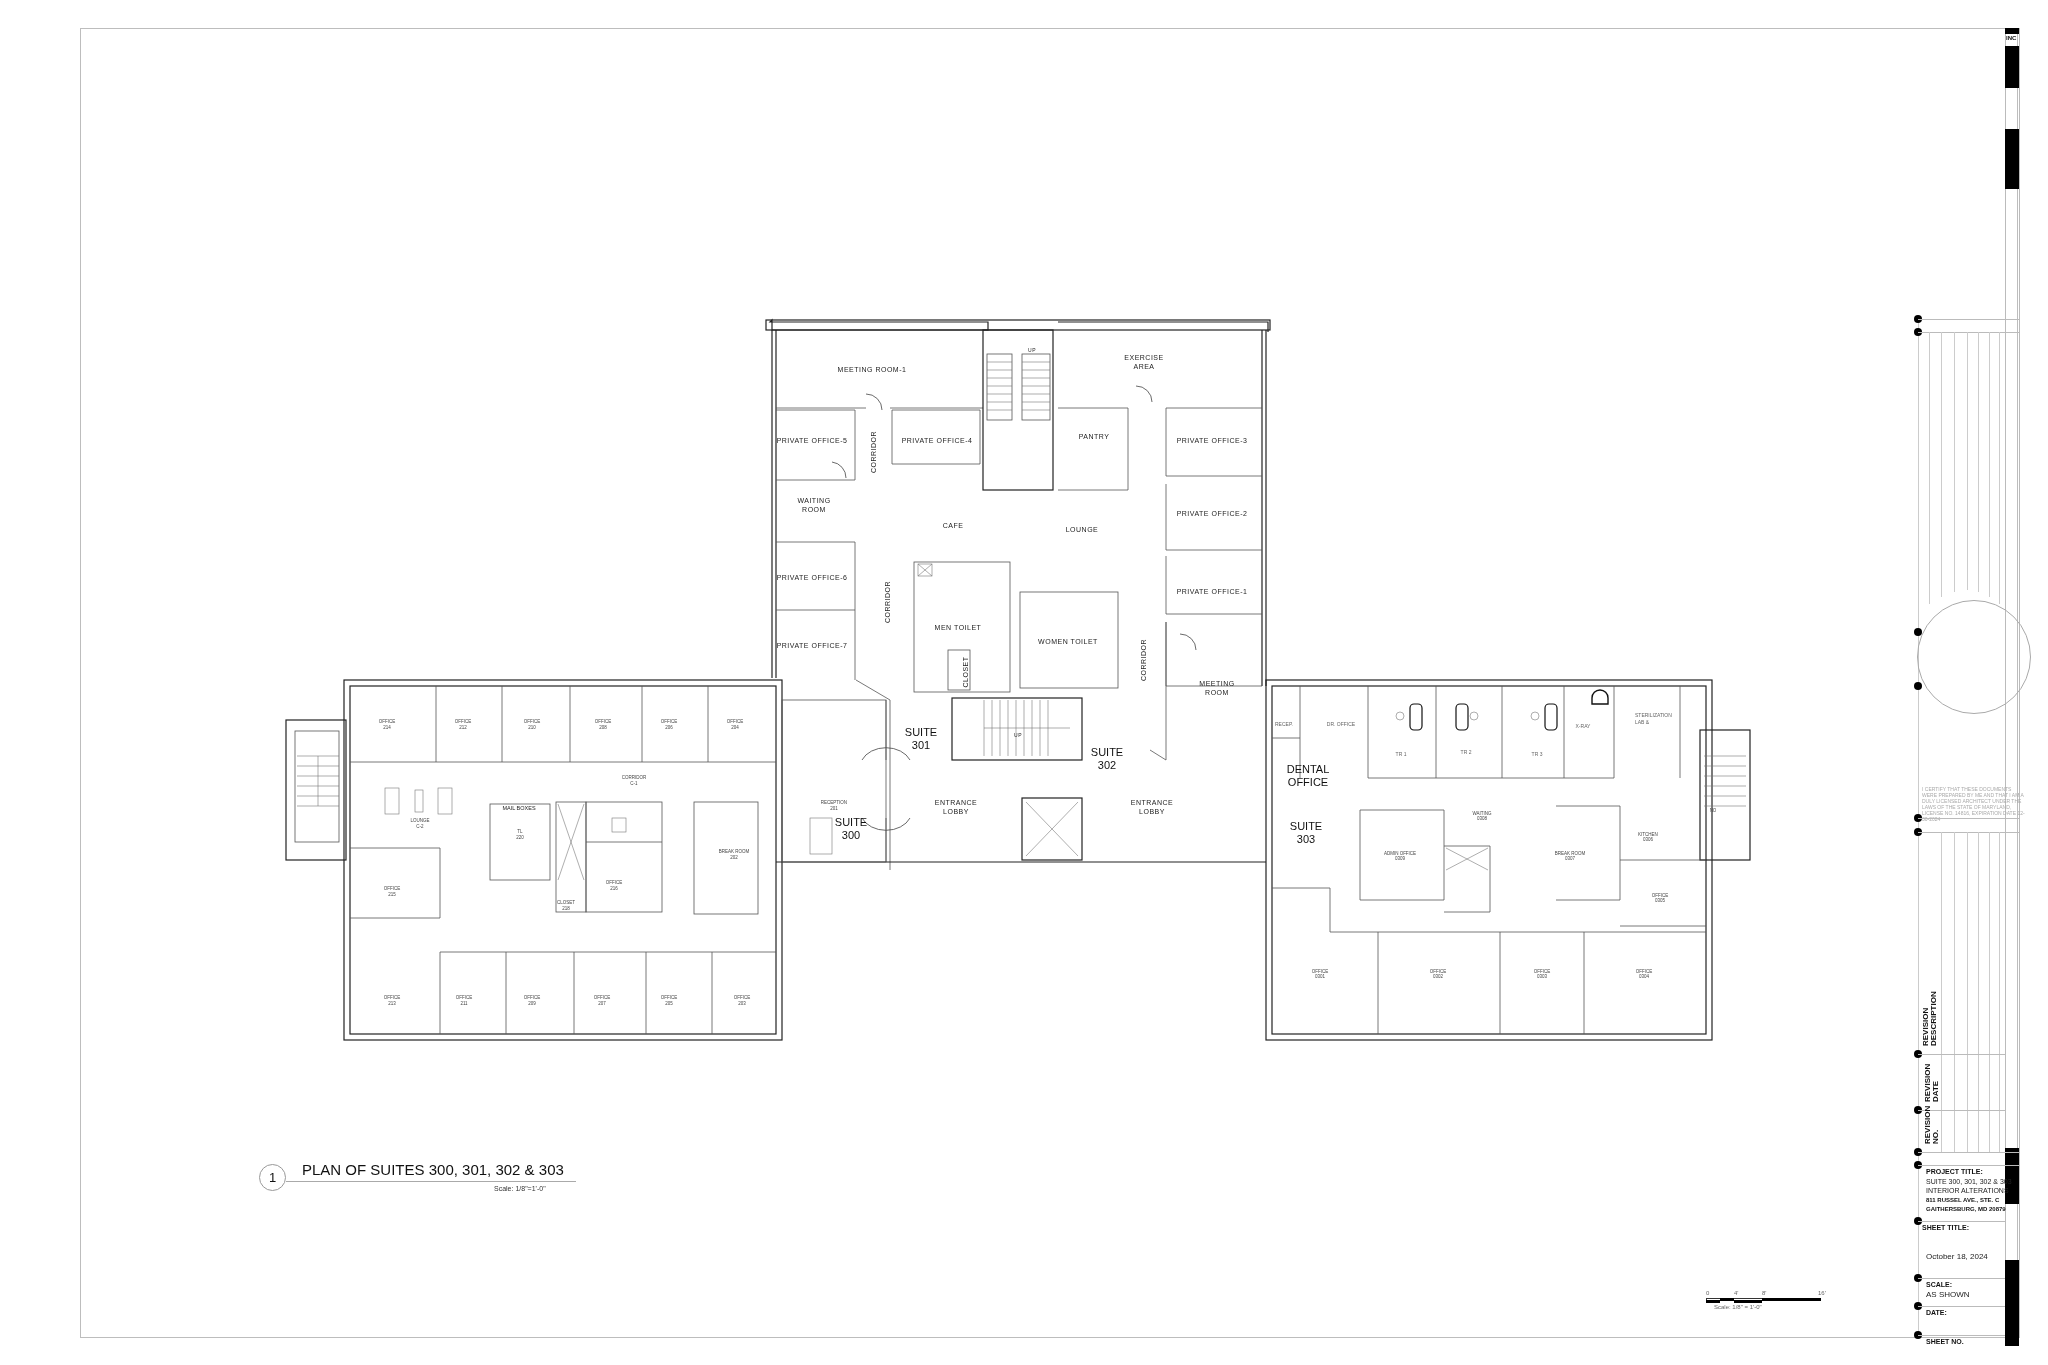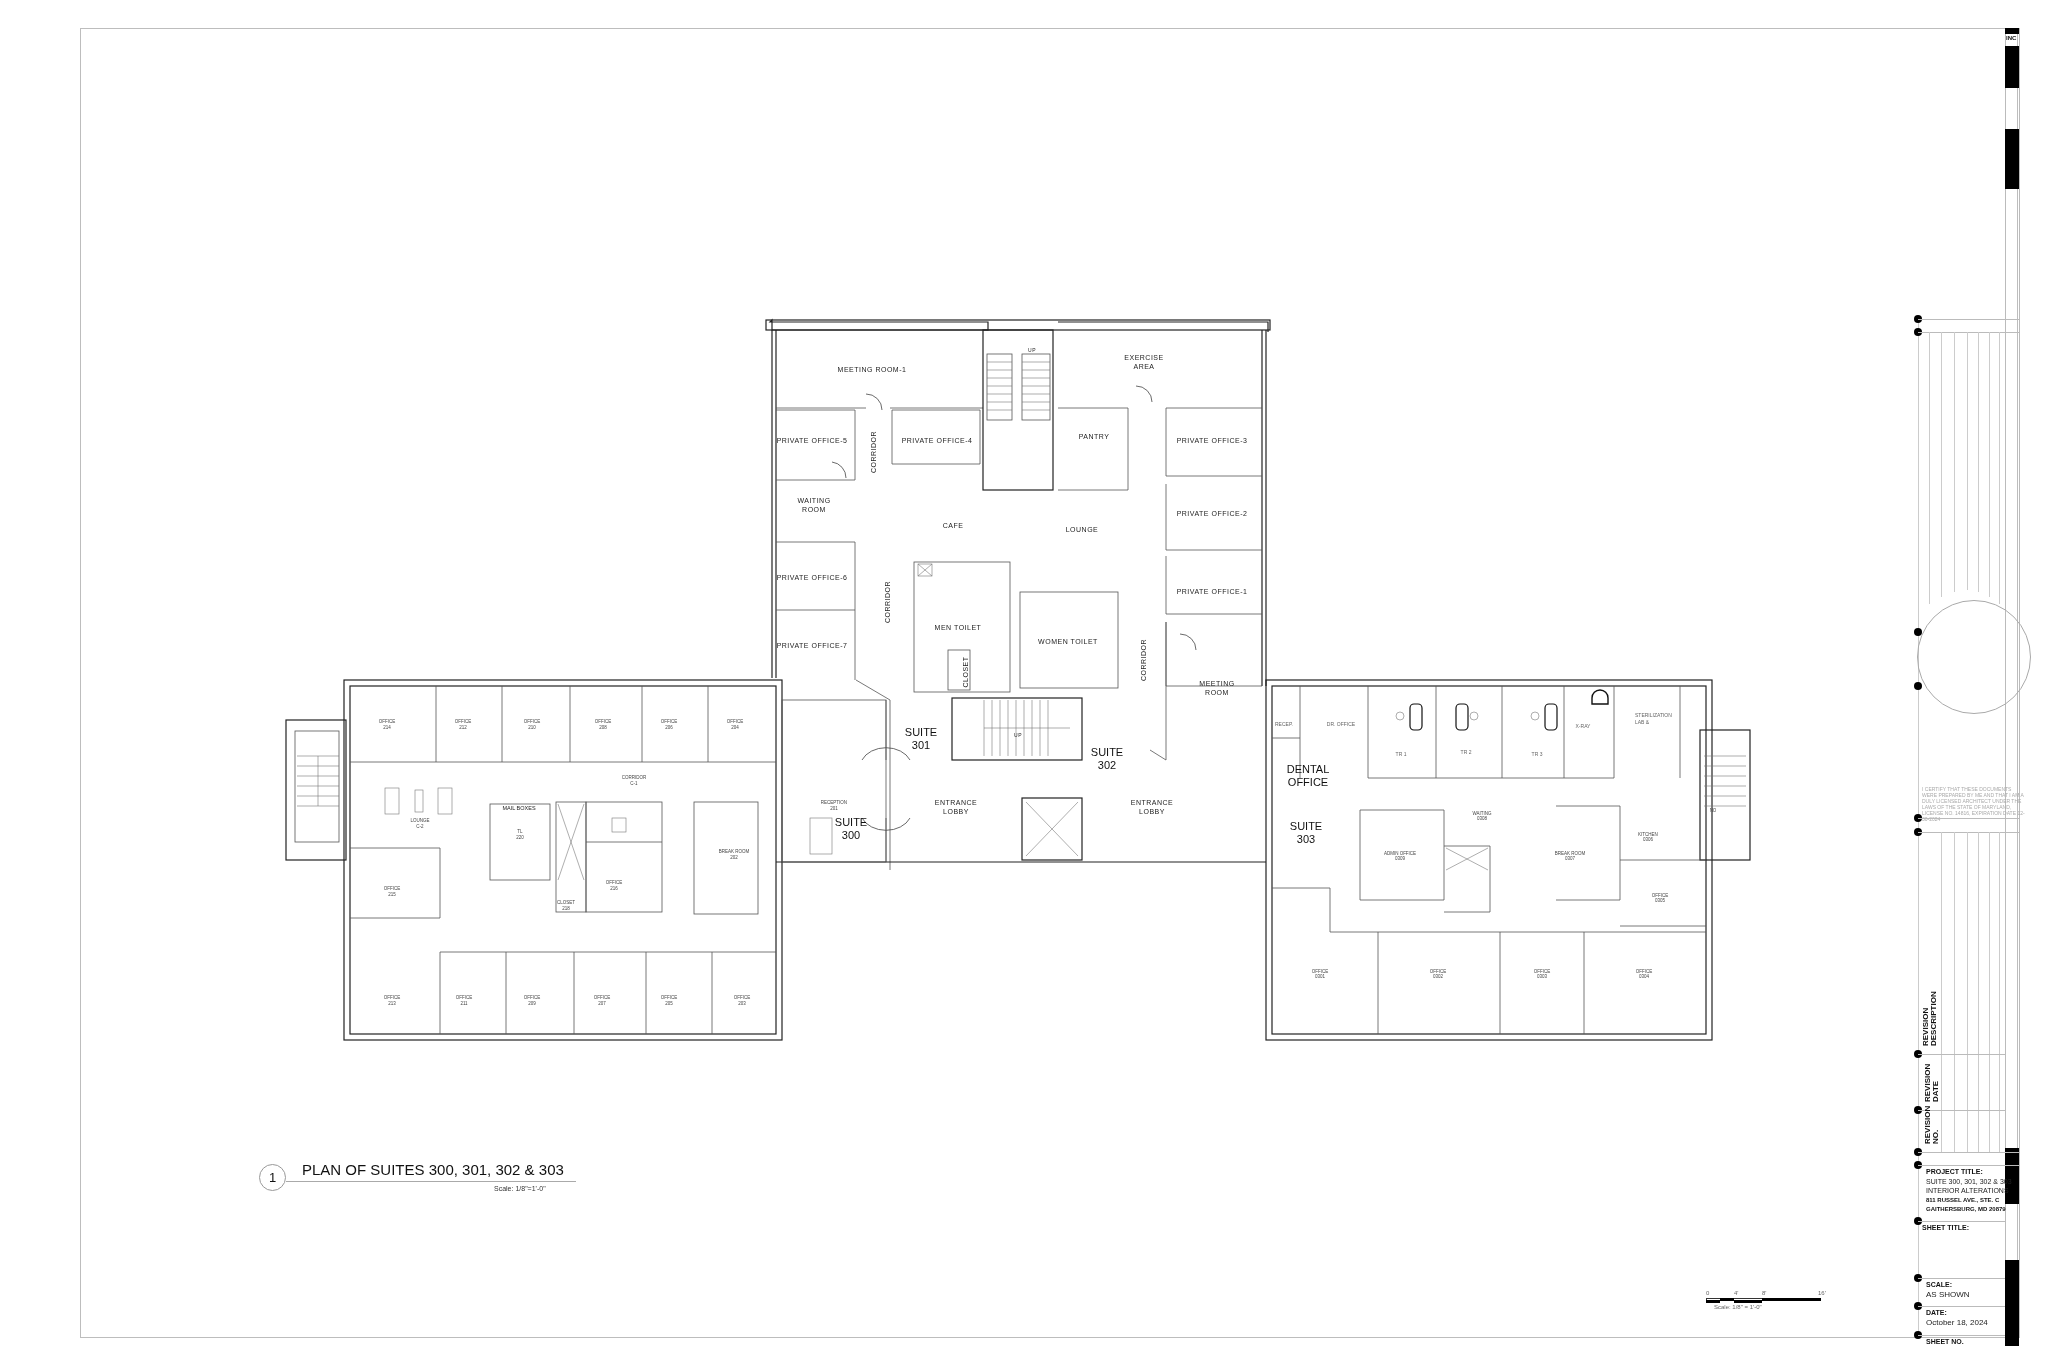--- a/index.html
+++ b/index.html
@@ -399,19 +399,19 @@
   <div class="tb-val" style="left:28px;top:1206px;"></div>
 
   <div class="dot" style="left:16px;top:1246px;"></div>
   <div class="hline" style="left:20px;top:1250px;width:87px;"></div>
   <div class="tb-text" style="left:28px;top:1253px;font-size:7px">SCALE:</div>
   <div class="tb-val" style="left:28px;top:1262px;font-size:8px">AS SHOWN</div>
 
   <div class="dot" style="left:16px;top:1274px;"></div>
   <div class="hline" style="left:20px;top:1278px;width:87px;"></div>
   <div class="tb-text" style="left:28px;top:1281px;font-size:7px">DATE:</div>
-  <div class="tb-val" style="left:28px;top:1290px;font-size:8px">October 18, 2024</div>
+  <div class="tb-val" style="left:28px;top:1224px;font-size:8px">October 18, 2024</div>
 
   <div class="dot" style="left:16px;top:1303px;"></div>
   <div class="hline" style="left:20px;top:1307px;width:87px;"></div>
   <div class="tb-text" style="left:28px;top:1310px;font-size:7px">SHEET NO.</div>
   <div class="tb-val" style="left:28px;top:1320px;"></div>
 </div>
 
 </body></html>

